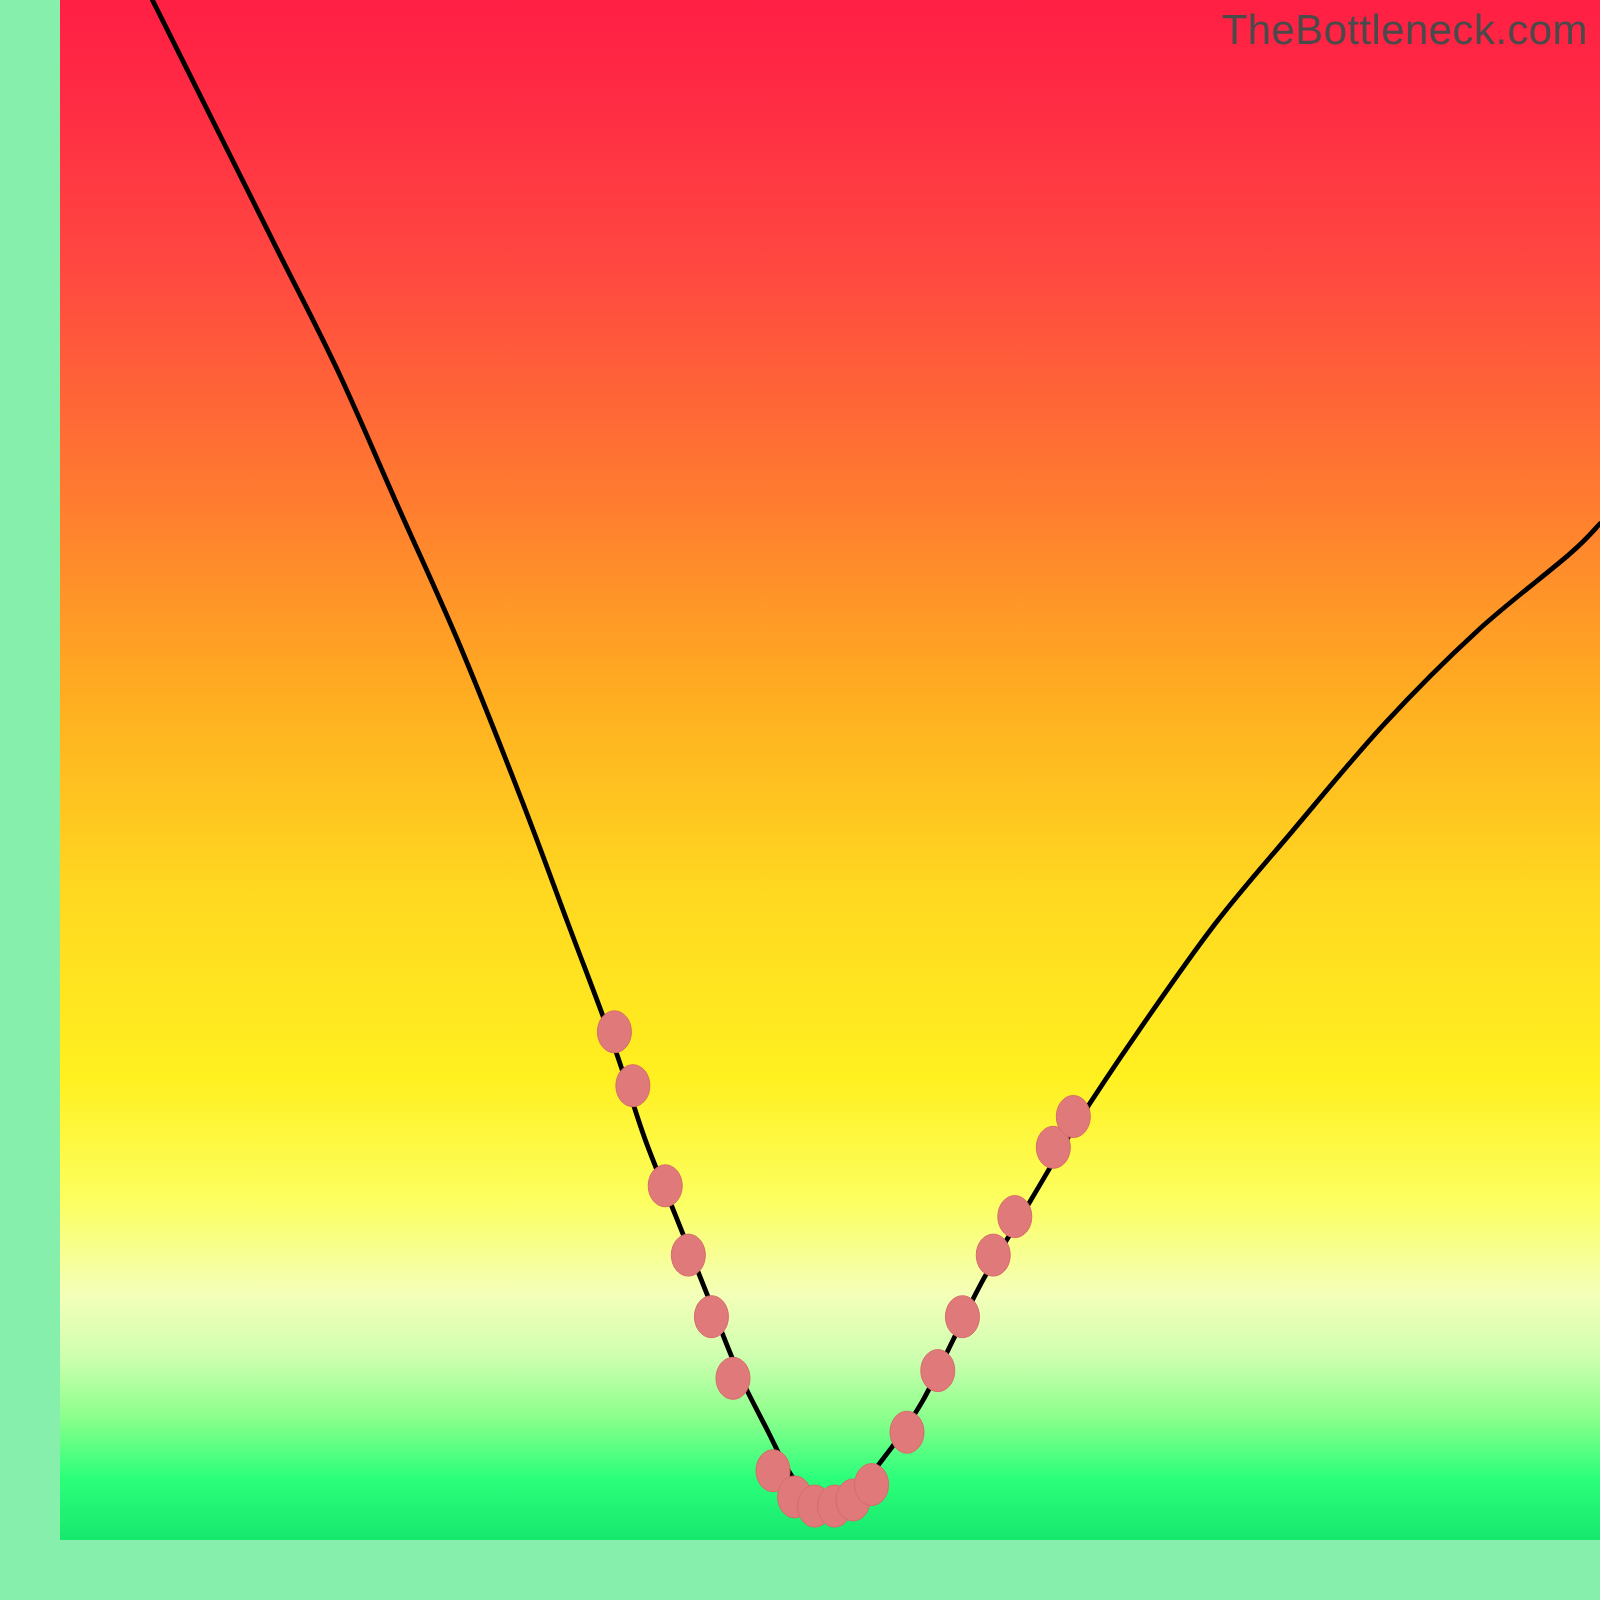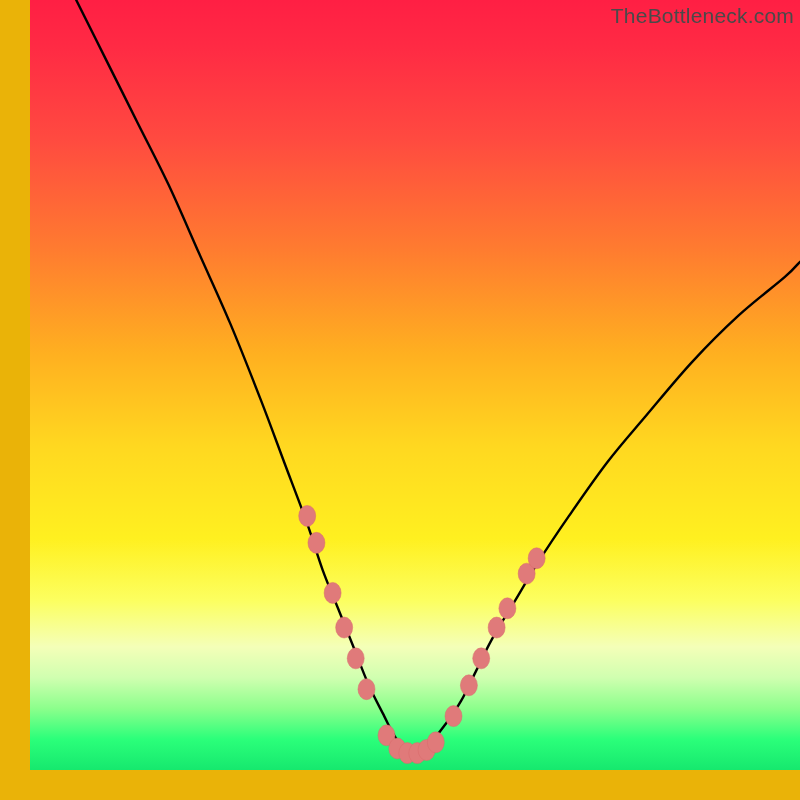--- a/index.html
+++ b/index.html
@@ -8,21 +8,21 @@
     width: 800px;
     height: 800px;
     overflow: hidden;
     background: #000;
     font-family: Arial, Helvetica, sans-serif;
   }
   .frame {
     position: relative;
     width: 800px;
     height: 800px;
-    background: #eab308;
+    background: #86efac;
   }
   .plot {
     position: absolute;
     left: 30px;
     top: 0;
     width: 770px;
     height: 770px;
     
     background: linear-gradient(to bottom,
       #ff1f44 0%,

